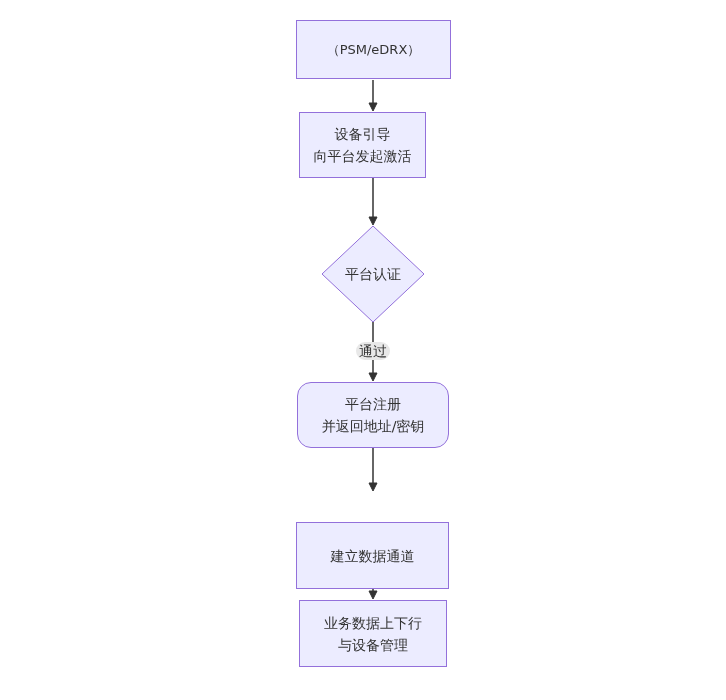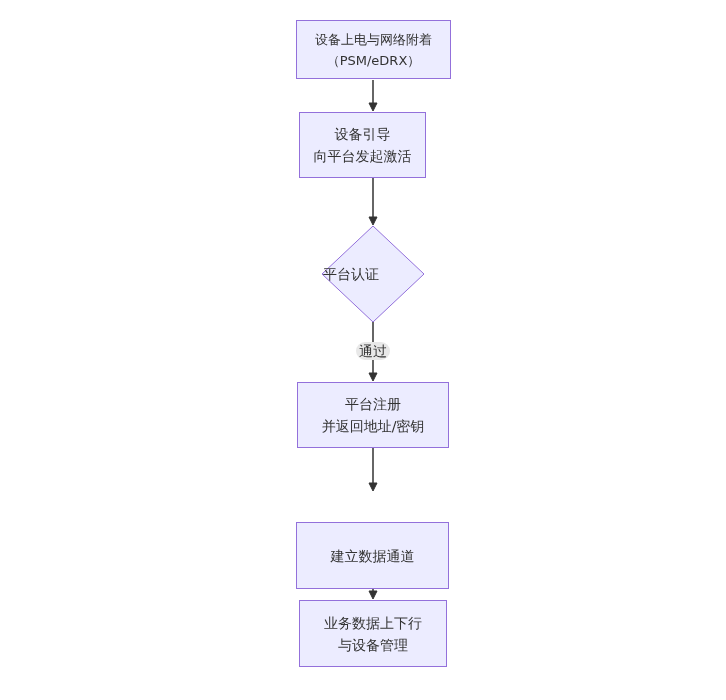--- a/index.html
+++ b/index.html
@@ -45,29 +45,29 @@
     display: flex;
     flex-direction: column;
     align-items: center;
     justify-content: center;
     text-align: center;
     font-size: 14px;
     line-height: 22px;
   }
   .node-power { left: 296px; top: 20px;  width: 155px; height: 59px; font-size: 13px; line-height: 21px; }
   .node-boot  { left: 299px; top: 112px; width: 127px; height: 66px; }
-  .node-reg   { left: 297px; top: 382px; width: 152px; height: 66px; }
+  .node-reg   { left: 297px; top: 382px; width: 152px; height: 66px; border-radius: 14px; }
   .node-chan  { left: 296px; top: 492px; width: 153px; height: 67px; margin-top: 30px; }
   .node-biz   { left: 299px; top: 600px; width: 148px; height: 67px; }
   .diamond-label {
     position: absolute;
     left: 323px;
     top: 263px;
     width: 100px;
-    text-align: left;
+    text-align: center;
     color: #333333;
     font-size: 14px;
     line-height: 22px;
   }
   .edge-label {
     position: absolute;
     left: 373px;
     top: 342px;
     transform: translateX(-50%);
     background: #E8E8E8;
@@ -97,21 +97,20 @@
     <polygon class="arrow-head" points="369,373 377,373 373,381"></polygon>
 
     <line class="arrow-line" x1="373" y1="448" x2="373" y2="484"></line>
     <polygon class="arrow-head" points="369,483 377,483 373,491"></polygon>
 
     <line class="arrow-line" x1="373" y1="559" x2="373" y2="592"></line>
     <polygon class="arrow-head" points="369,591 377,591 373,599"></polygon>
   </svg>
 
   <div class="node node-power">
-    <span>设备上电与网络附着</span>
     <span>（PSM/eDRX）</span>
   </div>
 
   <div class="node node-boot">
     <span>设备引导</span>
     <span>向平台发起激活</span>
   </div>
 
   <div class="diamond-label">平台认证</div>
 

